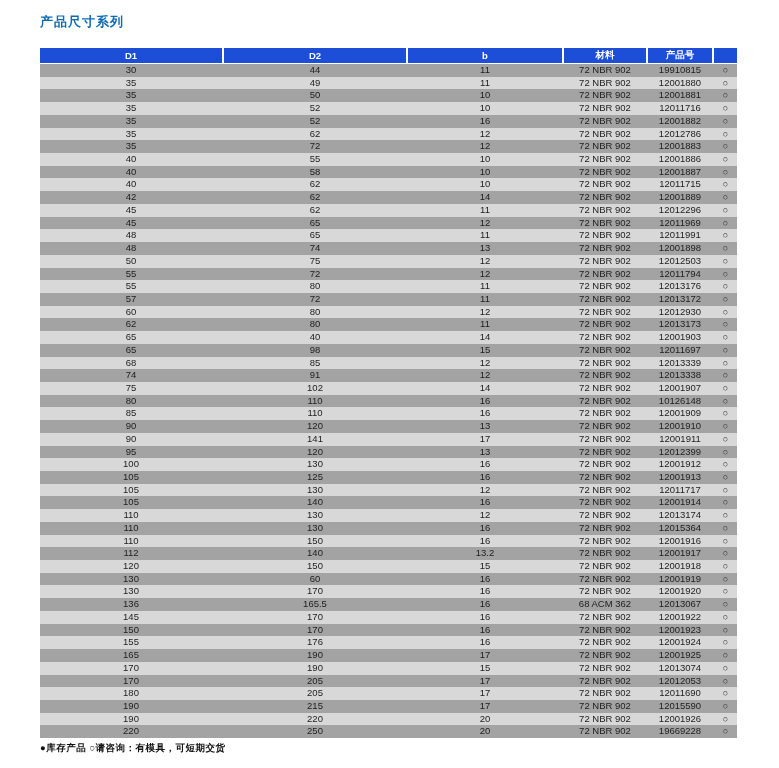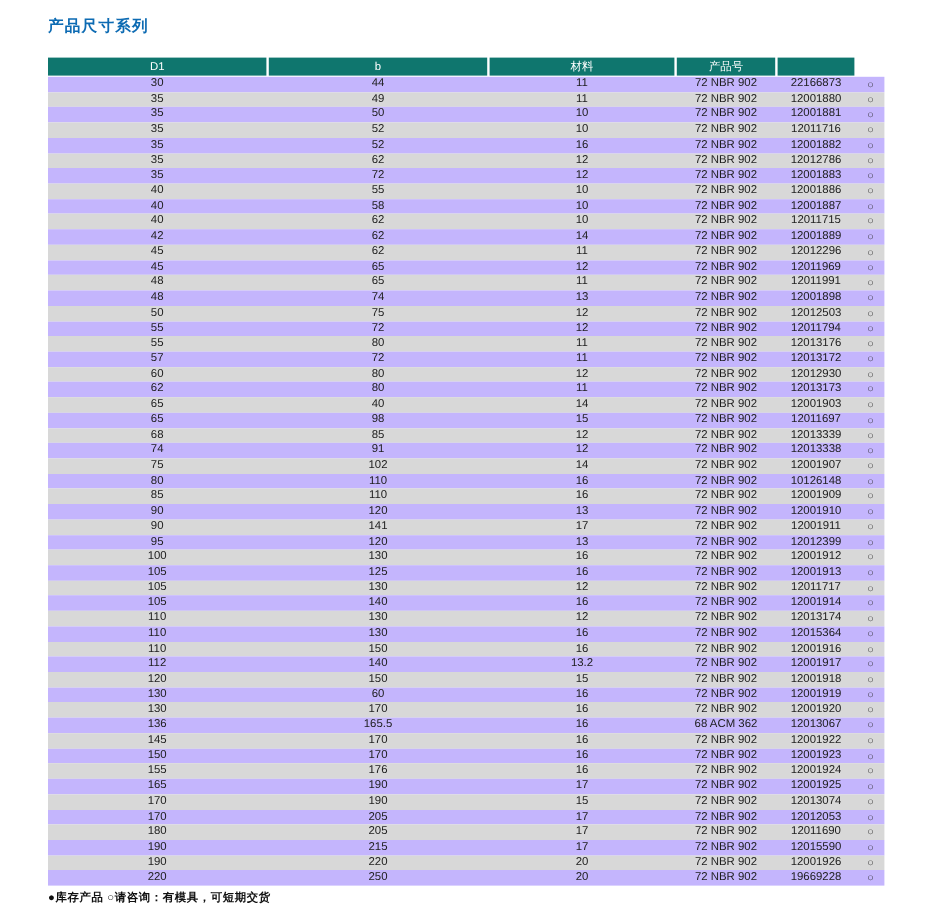--- a/index.html
+++ b/index.html
@@ -22,31 +22,31 @@
   .table { width: 697px; }
 
   .thead, .tr {
     display: grid;
     grid-template-columns: 182px 182px 154px 82px 64px 23px;
     column-gap: 2px;
   }
 
   .thead { height: 15px; margin-bottom: 1px; }
   .th {
-    background: #0f766e;
+    background: #1d4ed8;
     color: #ffffff;
     font-size: 9.5px;
-    font-weight: normal;
+    font-weight: bold;
     display: flex;
     align-items: center;
     justify-content: center;
     white-space: nowrap;
   }
 
-  .tr { height: 12.72px; background: #c4b5fd; }
+  .tr { height: 12.72px; background: #a3a3a3; }
   .tr.alt { background: #d8d8d8; }
   .td {
     font-size: 9.5px;
     color: #1d1d1d;
     text-align: center;
     line-height: 12.72px;
     white-space: nowrap;
     overflow: hidden;
   }
   .td.status { font-size: 9px; color: #2a2a2a; }
@@ -62,32 +62,33 @@
 </head>
 <body>
 
 <div class="page">
 
   <h1 class="title">产品尺寸系列</h1>
 
   <div class="table">
     <div class="thead">
       <div class="th">D1</div>
+      <div class="th">D2</div>
       <div class="th">b</div>
       <div class="th">材料</div>
       <div class="th">产品号</div>
       <div class="th"></div>
     </div>
     <div class="tbody" id="tbody">
         <div class="tr">
           <div class="td">30</div>
           <div class="td">44</div>
           <div class="td">11</div>
           <div class="td">72 NBR 902</div>
-          <div class="td">22166873</div>
+          <div class="td">19910815</div>
           <div class="td status">○</div>
         </div>
         <div class="tr alt">
           <div class="td">35</div>
           <div class="td">49</div>
           <div class="td">11</div>
           <div class="td">72 NBR 902</div>
           <div class="td">12001880</div>
           <div class="td status">○</div>
         </div>

